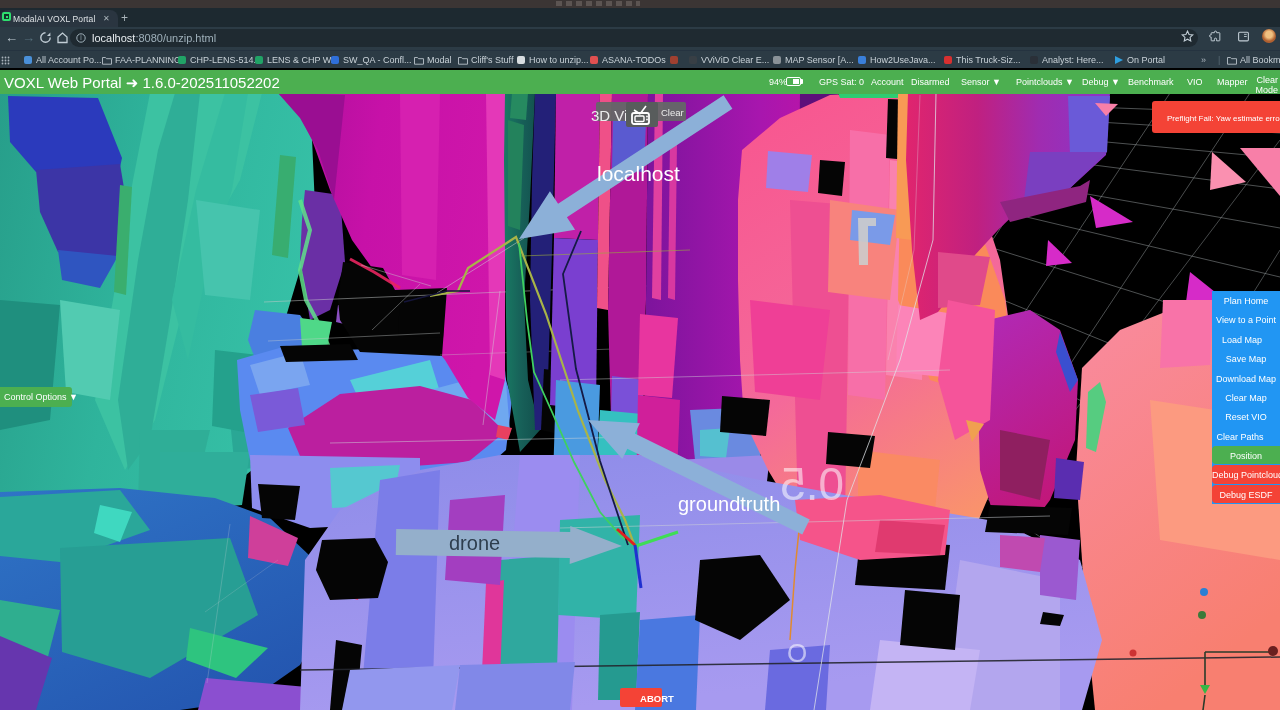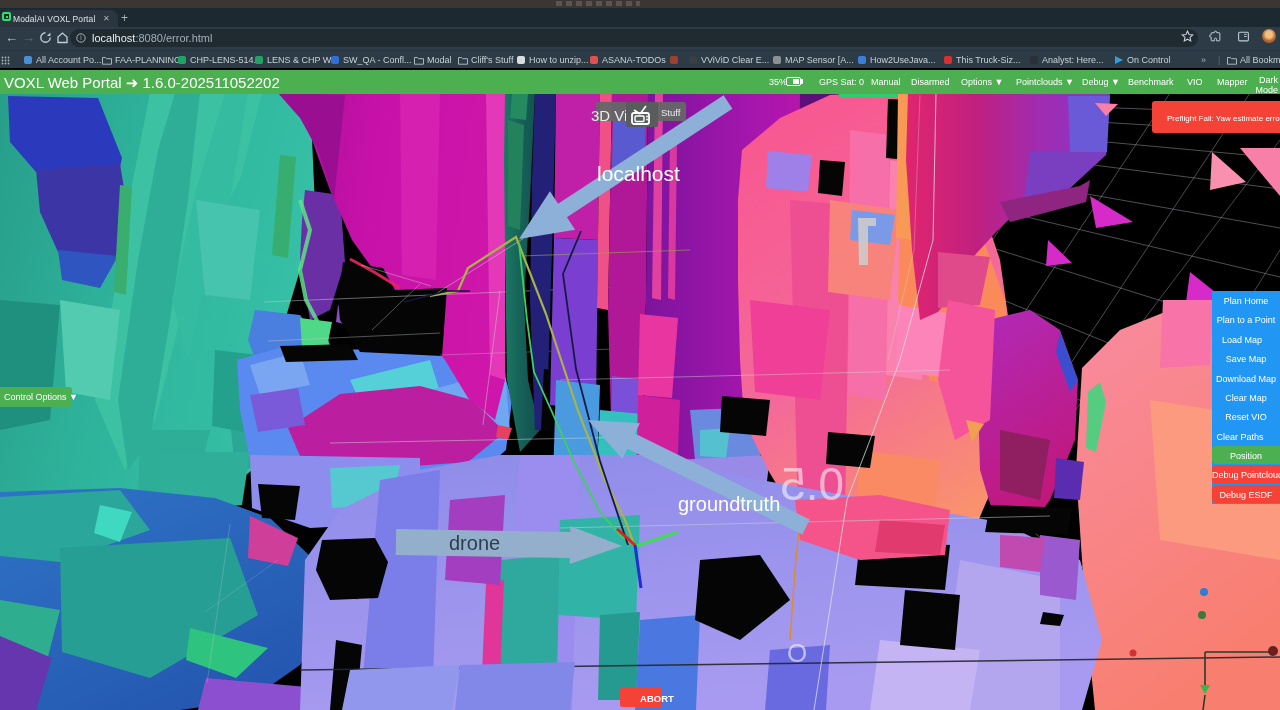--- a/index.html
+++ b/index.html
@@ -290,21 +290,21 @@
     <path d="M11.4 1.5 v3.4 h-3.4 z" fill="#c2ced6"></path>
   </svg>
 <svg class="abs" style="left:56px;top:31px" width="13" height="13" viewBox="0 0 13 13">
     <path d="M2 6 L6.5 2 L11 6 V11.5 H2 Z" fill="none" stroke="#c2ced6" stroke-width="1.3"></path>
   </svg>
 <div class="urlpill abs"></div>
 <svg class="abs" style="left:76px;top:33px" width="10" height="10" viewBox="0 0 10 10">
     <circle cx="5" cy="5" r="4.2" fill="none" stroke="#9fb0ba" stroke-width="1"></circle>
     <text x="5" y="7.4" font-size="6.5" fill="#9fb0ba" text-anchor="middle">i</text>
   </svg>
-<div class="urltext abs"><span style="color:#e8edf0">localhost</span><span style="color:#9fb0ba">:8080/error.html</span></div>
+<div class="urltext abs"><span style="color:#e8edf0">localhost</span><span style="color:#9fb0ba">:8080/unzip.html</span></div>
 <svg class="abs" style="left:1181px;top:30px" width="13" height="13" viewBox="0 0 24 24">
     <path d="M12 2 l2.9 6.2 6.8 0.8 -5 4.6 1.3 6.7 -6 -3.3 -6 3.3 1.3 -6.7 -5 -4.6 6.8 -0.8 z" fill="none" stroke="#c2ced6" stroke-width="2"></path>
   </svg>
 <svg class="abs" style="left:1209px;top:30px" width="13" height="13" viewBox="0 0 24 24">
     <path d="M20 11v8a1 1 0 0 1-1 1h-5v-3a2 2 0 1 0-4 0v3H5a1 1 0 0 1-1-1v-6H3a2 2 0 1 1 0-4h1V6a1 1 0 0 1 1-1h5V4a2 2 0 1 1 4 0v1h5a1 1 0 0 1 1 1v5z" fill="none" stroke="#c2ced6" stroke-width="1.8"></path>
   </svg>
 <svg class="abs" style="left:1237px;top:30px" width="13" height="13" viewBox="0 0 24 24">
     <rect x="3" y="4" width="18" height="16" rx="2" fill="none" stroke="#c2ced6" stroke-width="2"></rect>
     <path d="M13 8h5 M13 12h5" stroke="#c2ced6" stroke-width="1.6"></path>
   </svg>
@@ -350,66 +350,66 @@
 <div class="bmitem abs" style="left:701px">VViViD Clear E...</div>
 <div class="bmic abs" style="left:773px;background:#8a9298"></div>
 <div class="bmitem abs" style="left:785px">MAP Sensor [A...</div>
 <div class="bmic abs" style="left:858px;background:#3a7fd9"></div>
 <div class="bmitem abs" style="left:870px">How2UseJava...</div>
 <div class="bmic abs" style="left:944px;background:#d83030"></div>
 <div class="bmitem abs" style="left:956px">This Truck-Siz...</div>
 <div class="bmic abs" style="left:1030px;background:#2a3038"></div>
 <div class="bmitem abs" style="left:1042px">Analyst: Here...</div>
 <div class="abs" style="left:1115px;top:56px;width:0;height:0;border-left:8px solid #2f9fe0;border-top:4.5px solid transparent;border-bottom:4.5px solid transparent;"></div>
-<div class="bmitem abs" style="left:1127px">On Control</div>
+<div class="bmitem abs" style="left:1127px">On Portal</div>
 <div class="bmitem abs" style="left:1201px;color:#aab4bc">»</div>
 <div class="bmitem abs" style="left:1218px;color:#5a6a74">|</div>
 <svg class="abs" style="left:1227px;top:56px" width="10" height="9" viewBox="0 0 10 9">
     <path d="M0.5 1.5 h3 l1 1.2 h5 v5.5 h-9 z" fill="none" stroke="#aab4bc" stroke-width="1"></path>
   </svg>
 <div class="bmitem abs" style="left:1240px">All Bookmar</div>
 <div id="greenbar" class="abs"></div>
 <div class="abs" style="left:4px;top:74px;font-size:15px;color:#fff;white-space:nowrap;">VOXL Web Portal ➜ 1.6.0-202511052202</div>
-<div class="gb abs" style="left:769px">35%</div>
+<div class="gb abs" style="left:769px">94%</div>
 <div class="gb abs" style="left:819px">GPS Sat: 0</div>
-<div class="gb abs" style="left:871px">Manual</div>
+<div class="gb abs" style="left:871px">Account</div>
 <div class="gb abs" style="left:911px">Disarmed</div>
-<div class="gb abs" style="left:961px">Options ▼</div>
+<div class="gb abs" style="left:961px">Sensor ▼</div>
 <div class="gb abs" style="left:1016px">Pointclouds ▼</div>
 <div class="gb abs" style="left:1082px">Debug ▼</div>
 <div class="gb abs" style="left:1128px">Benchmark</div>
 <div class="gb abs" style="left:1187px">VIO</div>
 <div class="gb abs" style="left:1217px">Mapper</div>
 <div class="abs" style="left:786px;top:77px;width:15px;height:9px;border:1.4px solid #fff;border-radius:2px;"></div>
 <div class="abs" style="left:793px;top:79px;width:6px;height:5px;background:#fff;"></div>
 <div class="abs" style="left:801px;top:79px;width:2px;height:5px;background:#fff;border-radius:0 1px 1px 0;"></div>
-<div class="abs" style="left:1250px;top:75px;font-size:9px;color:#fff;text-align:right;width:28px;line-height:10px;">Dark Mode</div>
+<div class="abs" style="left:1250px;top:75px;font-size:9px;color:#fff;text-align:right;width:28px;line-height:10px;">Clear Mode</div>
 <div class="abs" style="left:596px;top:102px;width:90px;height:19px;background:rgba(100,103,103,0.95);border-radius:2px;"></div>
 <div class="abs" style="left:591px;top:107px;font-size:15px;color:#ececec;">3D Vi</div>
-<div class="abs" style="left:661px;top:107px;font-size:9.5px;color:#ececec;">Stuff</div>
+<div class="abs" style="left:661px;top:107px;font-size:9.5px;color:#ececec;">Clear</div>
 <div class="abs" style="left:626px;top:102px;width:32px;height:25px;background:#585c5c;border-radius:2px;"></div>
 <svg class="abs" style="left:630px;top:104px" width="24" height="21" viewBox="0 0 24 21">
 <path d="M4 6 L10 10 M16 2 L10 10" stroke="#fff" stroke-width="1.6" fill="none"></path>
 <rect x="2" y="9" width="17" height="11" rx="2" fill="none" stroke="#fff" stroke-width="1.8"></rect>
 <rect x="5" y="12" width="9" height="5.5" rx="1" fill="none" stroke="#fff" stroke-width="1.4"></rect>
 <circle cx="17" cy="12.5" r="0.9" fill="#fff"></circle>
     <circle cx="17" cy="15.5" r="0.9" fill="#fff"></circle>
 </svg>
 <div class="abs" style="left:597px;top:162px;font-size:21px;color:#fff;">localhost</div>
 <div class="abs" style="left:678px;top:468px;font-size:20px;color:#fff;margin-top:25px;">groundtruth</div>
 <div class="abs" style="left:449px;top:532px;font-size:20px;color:#2e3e4e;">drone</div>
 <div class="abs" style="left:0px;top:387px;width:72px;height:20px;background:#4caf50;border-radius:0 3px 3px 0;"></div>
 <div class="abs" style="left:4px;top:392px;font-size:9px;color:#fff;white-space:nowrap;">Control Options ▼</div>
 <div class="abs" style="left:1152px;top:101px;width:128px;height:32px;background:#f44336;border-radius:3px 0 0 3px;"></div>
 <div class="abs" style="left:1167px;top:114px;font-size:8px;color:#fff;white-space:nowrap;width:113px;overflow:hidden;">Preflight Fail: Yaw estimate error</div>
 <div class="abs" style="left:1212px;top:291px;width:68px;height:213px;background:#2196f3;"></div>
 <div class="abs" style="left:1212px;top:291.0px;width:68px;height:18.4px;background:#2196f3;border-radius:4px 0 0 4px;"></div>
 <div class="abs" style="left:1212px;top:296.0px;width:68px;font-size:9px;color:#fff;text-align:center;white-space:nowrap;overflow:hidden;">Plan Home</div>
 <div class="abs" style="left:1212px;top:310.4px;width:68px;height:18.4px;background:#2196f3;border-radius:4px 0 0 4px;"></div>
-<div class="abs" style="left:1212px;top:315.4px;width:68px;font-size:9px;color:#fff;text-align:center;white-space:nowrap;overflow:hidden;">Plan to a Point</div>
+<div class="abs" style="left:1212px;top:315.4px;width:68px;font-size:9px;color:#fff;text-align:center;white-space:nowrap;overflow:hidden;">View to a Point</div>
 <div class="abs" style="left:1212px;top:329.7px;width:68px;height:18.4px;background:#2196f3;border-radius:4px 0 0 4px;"></div>
 <div class="abs" style="left:1212px;top:334.7px;width:60px;font-size:9px;color:#fff;text-align:center;white-space:nowrap;overflow:hidden;">Load Map</div>
 <div class="abs" style="left:1212px;top:349.1px;width:68px;height:18.4px;background:#2196f3;border-radius:4px 0 0 4px;"></div>
 <div class="abs" style="left:1212px;top:354.1px;width:68px;font-size:9px;color:#fff;text-align:center;white-space:nowrap;overflow:hidden;">Save Map</div>
 <div class="abs" style="left:1212px;top:368.5px;width:68px;height:18.4px;background:#2196f3;border-radius:4px 0 0 4px;"></div>
 <div class="abs" style="left:1212px;top:373.5px;width:68px;font-size:9px;color:#fff;text-align:center;white-space:nowrap;overflow:hidden;">Download Map</div>
 <div class="abs" style="left:1212px;top:387.8px;width:68px;height:18.4px;background:#2196f3;border-radius:4px 0 0 4px;"></div>
 <div class="abs" style="left:1212px;top:392.8px;width:68px;font-size:9px;color:#fff;text-align:center;white-space:nowrap;overflow:hidden;">Clear Map</div>
 <div class="abs" style="left:1212px;top:407.2px;width:68px;height:18.4px;background:#2196f3;border-radius:4px 0 0 4px;"></div>
 <div class="abs" style="left:1212px;top:412.2px;width:68px;font-size:9px;color:#fff;text-align:center;white-space:nowrap;overflow:hidden;">Reset VIO</div>

